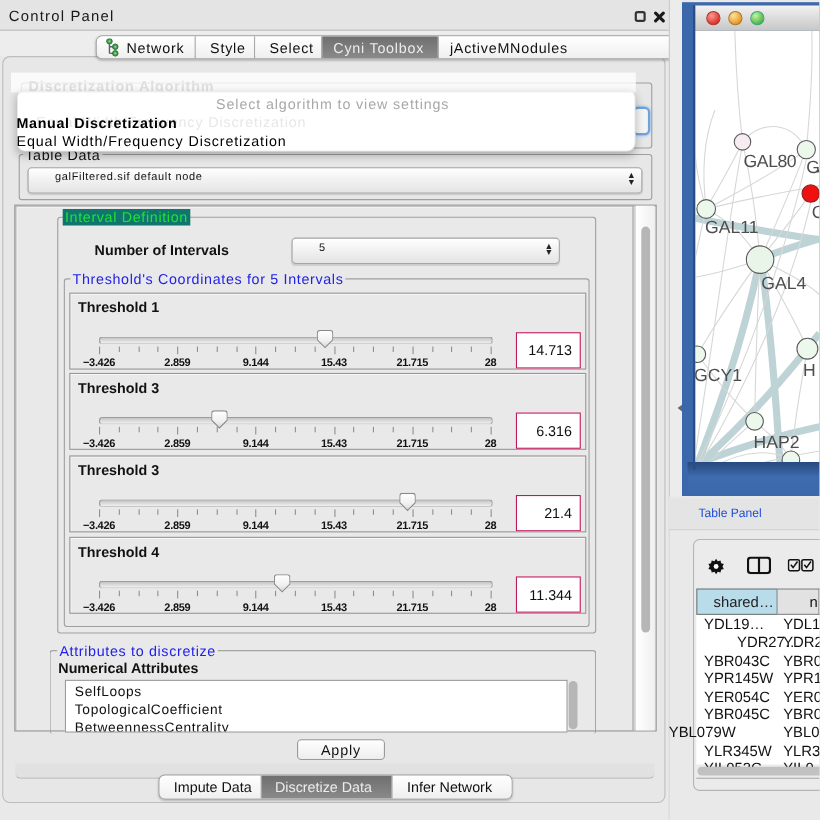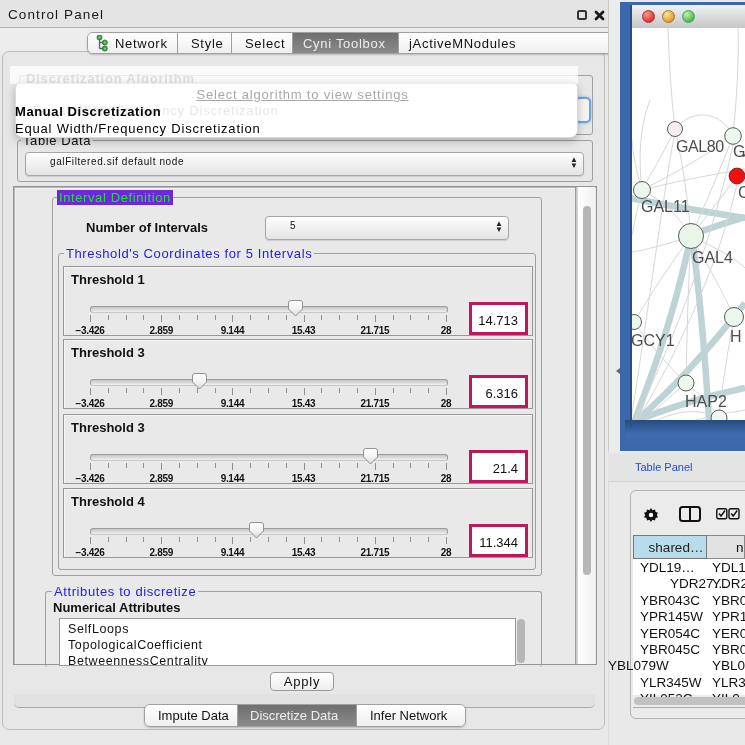--- a/index.html
+++ b/index.html
@@ -30,32 +30,32 @@
   .combo{position:absolute;box-sizing:border-box;border:1px solid #a6a6a6;border-radius:4px;
     background:linear-gradient(#ffffff,#f2f2f2 45%,#e4e4e4);box-shadow:0 1px 1px rgba(0,0,0,.12);}
   .combo .ct{position:absolute;left:24px;top:3px;font-size:10px;color:#111;letter-spacing:0.6px;}
   .spin{position:absolute;font-size:8px;color:#222;line-height:6px;text-align:center;width:10px;}
   
   .tpanel{position:absolute;left:63px;width:470px;height:70px;border:1px solid #979797;
     background:#e9e9e9;box-sizing:border-box;box-shadow:inset 0 1px 0 #f6f6f6, inset 1px 0 0 #f6f6f6;}
   .tpanel .tt{position:absolute;left:7px;top:5px;font-size:13px;font-weight:bold;color:#111;}
   .track{position:absolute;left:26px;top:39px;width:356px;height:5px;border:1px solid #9d9d9d;border-bottom-color:#c8c8c8;
     border-radius:3px;background:linear-gradient(#c4c4c4,#f0f0f0);}
-  .vbox{position:absolute;left:405px;top:35px;width:59px;height:33px;border:3px solid #be185d;
+  .vbox{position:absolute;left:405px;top:35px;width:59px;height:33px;border:1px solid #be185d;
     background:#fff;box-sizing:border-box;}
   .vbox span{position:absolute;right:7px;top:8px;font-size:13px;color:#111;}
   .tick{position:absolute;width:1px;background:#8f8f8f;}
   .tlabel{position:absolute;font-size:10px;font-weight:bold;color:#111;transform:translateX(-50%);white-space:nowrap;letter-spacing:-0.3px;}
   .thumb{position:absolute;width:15px;height:17px;}
   
   #attrlist{left:59px;top:618px;width:457px;height:48px;background:#fff;
     border:1px solid #9a9a9a;box-sizing:border-box;overflow:hidden;padding-top:3px;}
   #attrlist div{font-size:12.5px;color:#111;padding-left:8px;height:15.9px;line-height:15.9px;letter-spacing:0.6px;}
   
-  #apply{left:270px;top:672px;width:64px;height:19px;border:1px solid #9a9a9a;border-radius:4px;
+  #apply{left:270px;top:672px;width:80px;height:19px;border:1px solid #9a9a9a;border-radius:4px;
     background:linear-gradient(#ffffff,#ededed);text-align:center;font-size:13px;color:#111;
     line-height:18px;box-sizing:border-box;letter-spacing:0.8px;}
   
   #popup{left:15px;top:83px;width:563px;height:55px;background:#fff;
     border:1px solid #dadada;border-top:1px solid #eeeeee;border-radius:5px 5px 8px 8px;
     box-shadow:0 3px 8px rgba(0,0,0,.25);box-sizing:border-box;}
   
   #netframe{left:620px;top:2px;width:125px;height:449px;background:#3b67ab;}
   #nettitle{left:632px;top:5px;width:113px;height:23px;
     background:linear-gradient(#f2f2f2,#c6c6c6);border-bottom:1px solid #888;}
@@ -121,21 +121,21 @@
 
 <div class="abs" style="left:13px;top:186px;width:584px;height:479px;border:1px solid #939393;
      background:#e9e9e9;box-sizing:border-box;box-shadow:inset 1px 1px 0 #b5b5b5, inset 2px 2px 0 #f2f2f2;"></div>
 <div class="abs" style="left:575px;top:187px;width:1px;height:477px;background:#9a9a9a;"></div>
 <div class="abs" style="left:576px;top:187px;width:1px;height:477px;background:#c6c6c6;"></div>
 
 <div class="abs" style="left:577px;top:187px;width:18px;height:477px;background:linear-gradient(90deg,#ffffff,#f0f0f0);border-left:1px solid #d6d6d6;box-sizing:border-box;"></div>
 <div class="abs" style="left:583px;top:206px;width:8px;height:369px;background:#b6b6b6;border-radius:4px;"></div>
 
 <div class="group" style="left:52px;top:197px;width:490px;height:379px;"></div>
-<div class="gtitle" style="left:57px;top:190px;color:#1fe334;background:#6d28d9;">Interval Definition</div>
+<div class="gtitle" style="left:57px;top:190px;color:#1fe334;background:#0f766e;">Interval Definition</div>
 
 <div class="abs" style="left:86px;top:220px;font-size:13px;font-weight:bold;color:#111;">Number of Intervals</div>
 <div class="combo" style="left:265px;top:216px;width:244px;height:24px;">
   <div class="ct">5</div>
   <div class="spin" style="right:4px;top:4px;">▲<br>▼</div>
 </div>
 
 <div class="group" style="left:58px;top:253px;width:478px;height:317px;"></div>
 <div class="gtitle" style="left:64px;top:246px;color:#2121e8;background:#e9e9e9;">Threshold's Coordinates for 5 Intervals</div>
 
@@ -335,21 +335,21 @@
      box-shadow:0 1px 2px rgba(0,0,0,.2);overflow:hidden;border:1px solid #a0a0a0;box-sizing:border-box;">
   <div class="tabseg" style="left:0;width:93px;"></div>
   <div class="tabseg dark" style="left:93px;width:119px;"></div>
   <div class="tabseg" style="left:212px;width:110px;border-right:none;"></div>
 </div>
 <div class="tabtxt b" style="left:158px;top:708px;">Impute Data</div>
 <div class="tabtxt w b" style="left:250px;top:708px;">Discretize Data</div>
 <div class="tabtxt b" style="left:370px;top:708px;">Infer Network</div>
 
 <div class="abs" id="popup">
-  <div class="abs" style="left:6px;top:3px;width:100%;text-align:center;font-size:13px;color:#a8a8a8;letter-spacing:0.8px;text-decoration:underline;">Select algorithm to view settings</div>
+  <div class="abs" style="left:6px;top:3px;width:100%;text-align:center;font-size:13px;color:#a8a8a8;letter-spacing:0.8px;">Select algorithm to view settings</div>
   <div class="abs" style="left:17px;top:19px;font-size:13px;color:rgba(100,100,100,.16);letter-spacing:0.8px;">Equal Width/Frequency Discretization</div>
   <div class="abs" style="left:-1px;top:20px;font-size:13px;font-weight:bold;color:#000;letter-spacing:0.6px;">Manual Discretization</div>
   <div class="abs" style="left:-1px;top:37px;font-size:13px;color:#000;letter-spacing:0.8px;">Equal Width/Frequency Discretization</div>
 </div>
 
 <div class="abs" style="left:608px;top:0;width:12px;height:745px;background:#ececec;"></div>
 <div class="abs" style="left:0px;top:0px;width:608px;height:745px;border-right:1px solid #c9c9c9;"></div>
 <div class="abs" style="left:613px;top:368px;width:0;height:0;border:3px solid transparent;border-right:4px solid #666;"></div>
 
 <div class="abs" id="netframe"></div>

